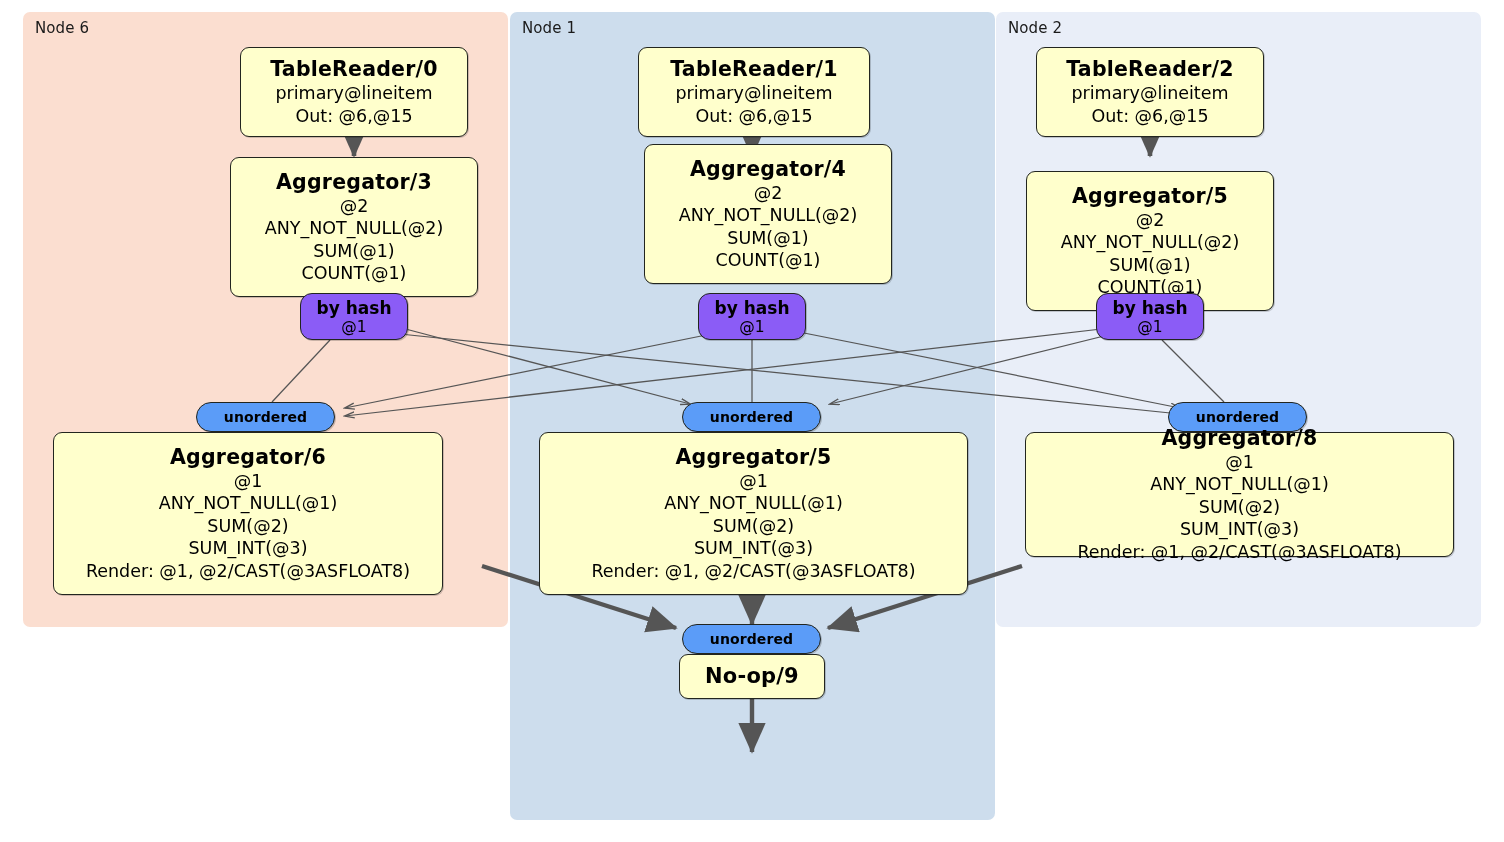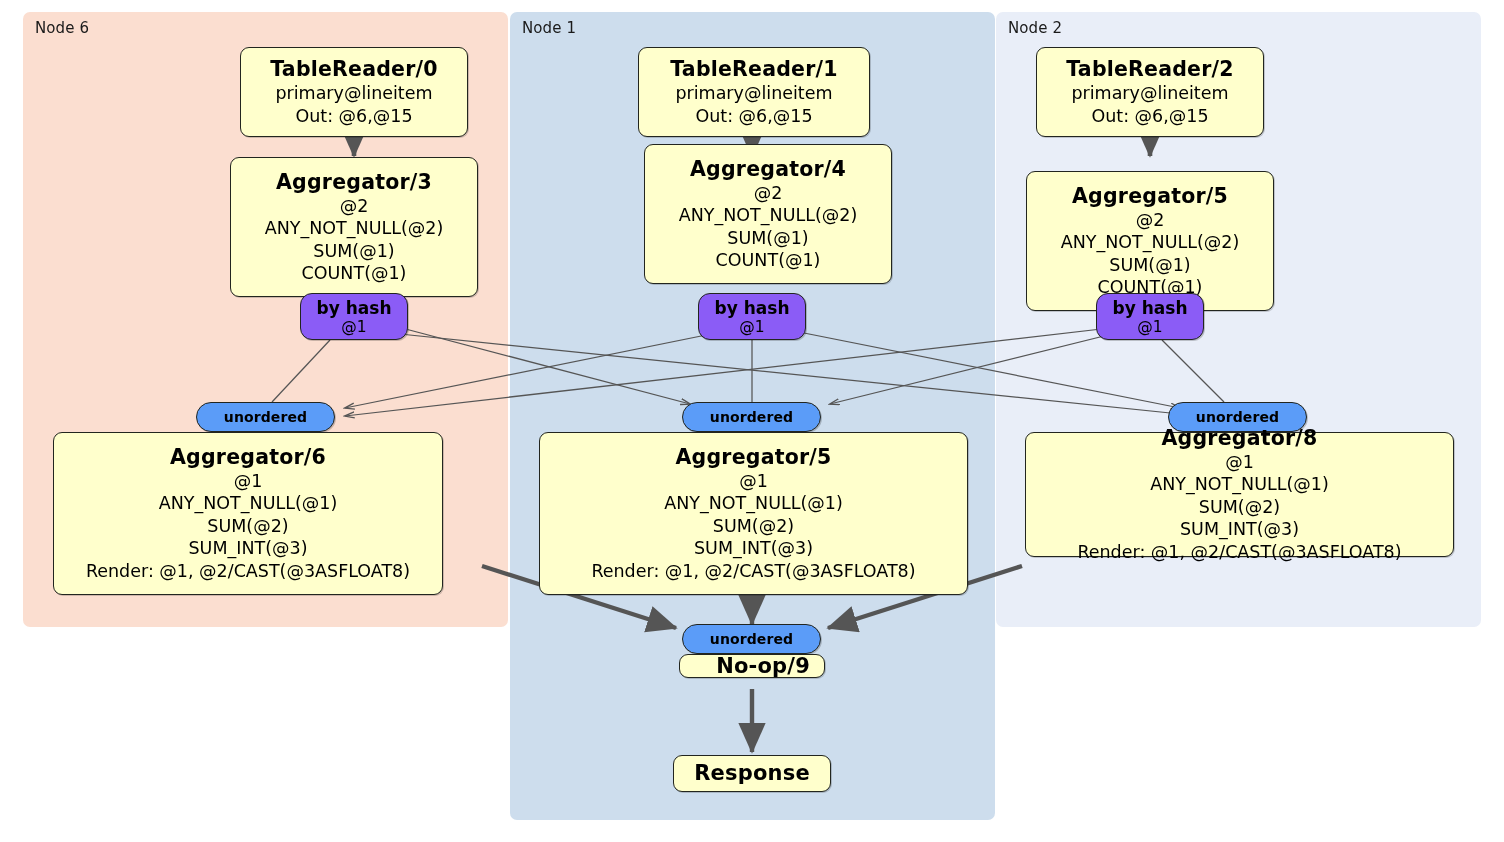--- a/index.html
+++ b/index.html
@@ -257,21 +257,18 @@
     <div class="ln">ANY_NOT_NULL(@1)</div>
     <div class="ln">SUM(@2)</div>
     <div class="ln">SUM_INT(@3)</div>
     <div class="ln">Render: @1, @2/CAST(@3ASFLOAT8)</div>
   </div>
 
   <div class="pill sync" style="left:682px;top:624px;width:139px;height:30px;">
     <div class="t1">unordered</div>
   </div>
 
-  <div class="box solo" style="left:679px;top:654px;width:146px;height:24px;align-items:flex-end;">
+  <div class="box solo" style="left:679px;top:654px;width:146px;height:45px;">
     <div class="ttl">No-op/9</div>
   </div>
 
-  <div class="box solo" style="left:673px;top:755px;width:158px;height:37px;">
-    <div class="ttl">Response</div>
-  </div>
 
 </div>
 
 </body></html>

